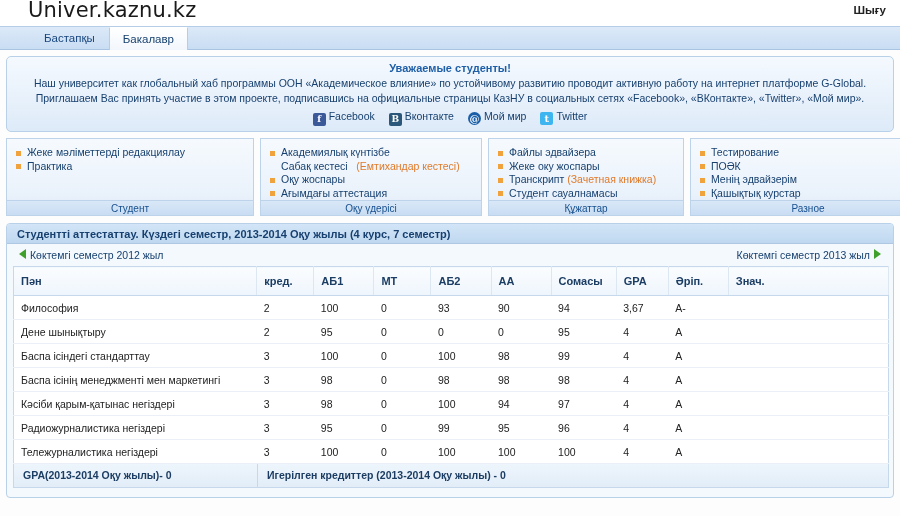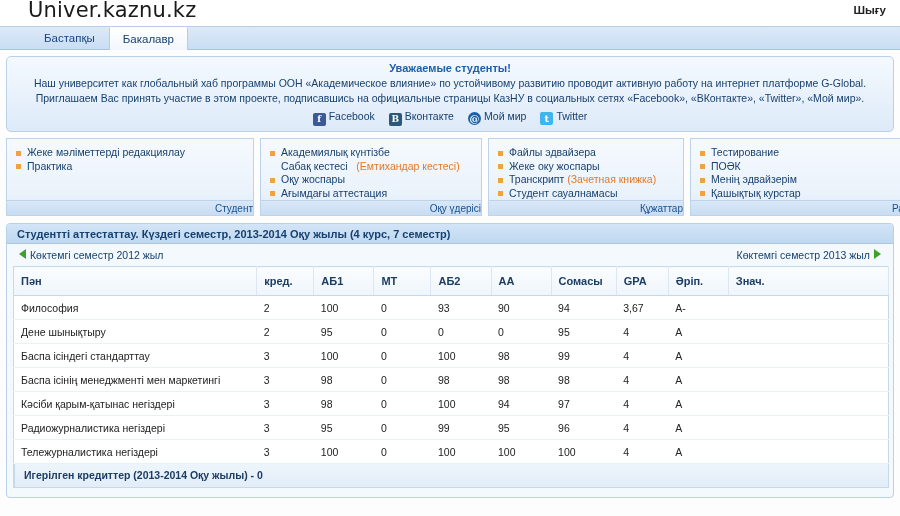--- a/index.html
+++ b/index.html
@@ -172,21 +172,21 @@
     width: 5px; height: 5px;
     background: #f0a33c;
   }
   .menu-list li.nobullet::before { content: none; }
   .sub-note { color: #e07a2a; }
   .box-footer {
     position: absolute;
     left: 0; right: 0; bottom: 0;
     height: 15px;
     line-height: 15px;
-    text-align: right;
+    text-align: center;
     font-size: 10px;
     color: #17508f;
     background: linear-gradient(to bottom, #d9e8f8 0%, #c8dcf2 100%);
     border-top: 1px solid #bcd3ea;
   }
 
   
   .content-panel {
     margin: 7px 6px 0 6px;
     border: 1px solid #b8d0e8;
@@ -456,18 +456,19 @@
           <td>100</td>
           <td>100</td>
           <td>4</td>
           <td>A</td>
           <td></td>
         </tr>
       </tbody>
     </table>
 
     <div class="summary">
+      <div class="cell a">GPA(2013-2014 Оқу жылы)- 0</div>
       <div class="cell b">Игерілген кредиттер (2013-2014 Оқу жылы) - 0</div>
     </div>
 
   </div>
 
 </div>
 
 </body></html>

